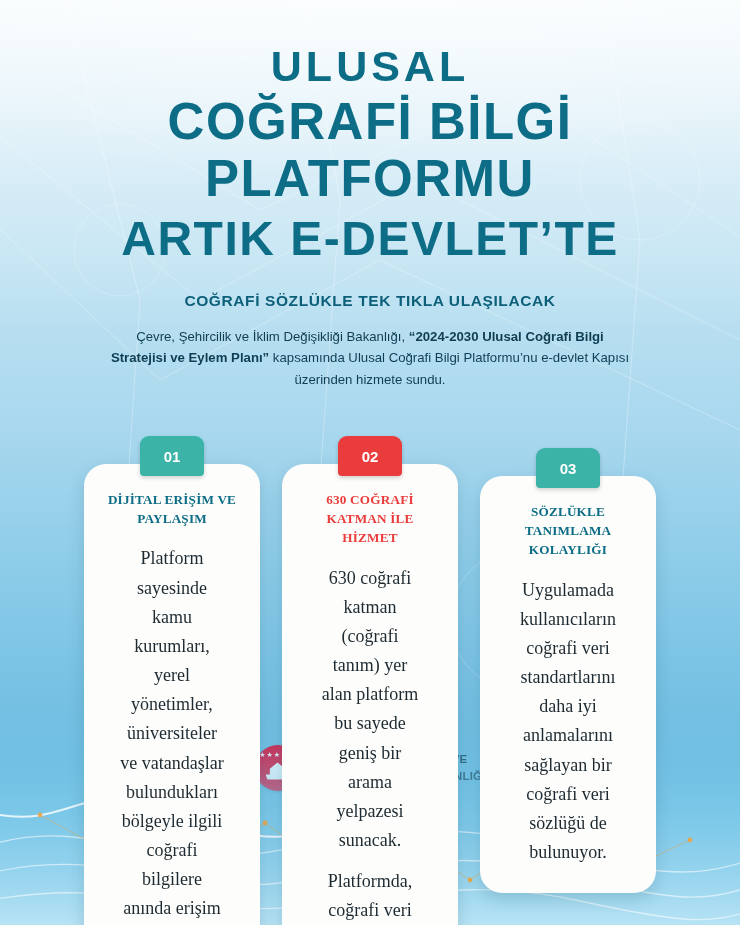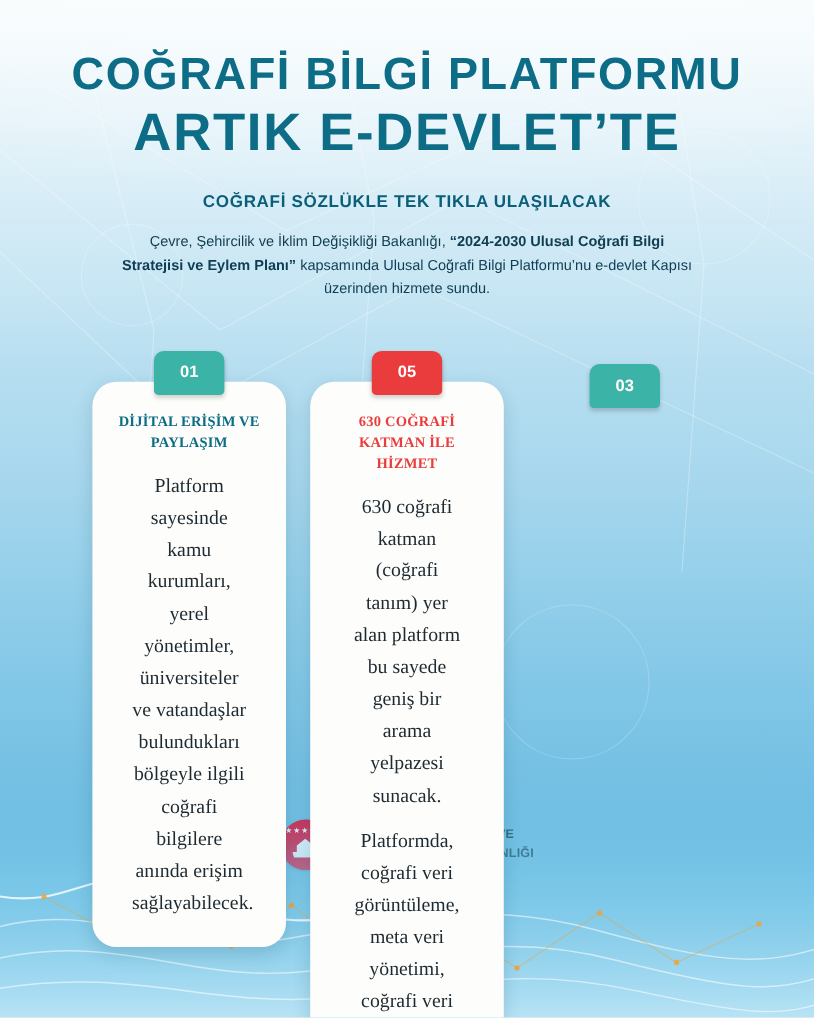--- a/index.html
+++ b/index.html
@@ -46,21 +46,21 @@
     text-align: center;
   }
   .title {
     color: #0d6d86;
     font-weight: 800;
     letter-spacing: 1.2px;
     line-height: 1.13;
     text-transform: uppercase;
   }
   .title .l1 { font-size: 43px; display: block; letter-spacing: 4px; }
-  .title .l2 { font-size: 41px; display: block; letter-spacing: 1.5px; margin-top: 2px; }
+  .title .l2 { font-size: 51px; display: block; letter-spacing: 1.5px; margin-top: 2px; }
   .title .l3 { font-size: 48px; display: block; letter-spacing: 1.5px; margin-top: 4px; }
 
   .subtitle {
     margin-top: 26px;
     color: #0c5f78;
     font-size: 15.5px;
     font-weight: 800;
     letter-spacing: .6px;
   }
 
@@ -199,50 +199,55 @@
         <circle cx="120" cy="250" r="46"></circle>
         <circle cx="640" cy="180" r="60"></circle>
         <circle cx="520" cy="620" r="70"></circle>
       </g>
     </svg>
   </div>
   <div class="topglow"></div>
 
   <div class="header">
     <div class="title">
+      <span class="l1">ULUSAL</span>
       <span class="l2">COĞRAFİ BİLGİ PLATFORMU</span>
       <span class="l3">ARTIK E-DEVLET’TE</span>
     </div>
 
     <div class="subtitle">COĞRAFİ SÖZLÜKLE TEK TIKLA ULAŞILACAK</div>
 
     <p class="lead"><span>Çevre, Şehircilik ve İklim Değişikliği Bakanlığı, </span><b>“2024-2030 Ulusal Coğrafi Bilgi Stratejisi ve Eylem Planı”</b><span> kapsamında Ulusal Coğrafi Bilgi Platformu’nu e-devlet Kapısı üzerinden hizmete sundu.</span></p>
   </div>
 
   <div class="cards">
 
     <div class="card-wrap">
       <div class="badge" style="background:#3bb3a6;">01</div>
       <div class="card">
         <h3 style="color:#0d6d86;">DİJİTAL ERİŞİM VE PAYLAŞIM</h3>
         <p>Platform sayesinde kamu kurumları, yerel yönetimler, üniversiteler ve vatandaşlar bulundukları bölgeyle ilgili coğrafi bilgilere anında erişim sağlayabilecek.</p>
       </div>
     </div>
 
     <div class="card-wrap">
-      <div class="badge" style="background:#ea3c3c;">05</div>
+      <div class="badge" style="background:#ea3c3c;">02</div>
       <div class="card">
         <h3 style="color:#ea3c3c;text-align:center;">630 COĞRAFİ KATMAN İLE HİZMET</h3>
         <p>630 coğrafi katman (coğrafi tanım) yer alan platform bu sayede geniş bir arama yelpazesi sunacak.</p>
         <p>Platformda, coğrafi veri görüntüleme, meta veri yönetimi, coğrafi veri talep ve paylaşım portalı gibi kapsamlı hizmetler yer alıyor.</p>
       </div>
     </div>
 
     <div class="card-wrap">
       <div class="badge" style="background:#3bb3a6;margin-top:12px;">03</div>
+      <div class="card">
+        <h3 style="color:#0d6d86;">SÖZLÜKLE TANIMLAMA KOLAYLIĞI</h3>
+        <p>Uygulamada kullanıcıların coğrafi veri standartlarını daha iyi anlamalarını sağlayan bir coğrafi veri sözlüğü de bulunuyor.</p>
+      </div>
     </div>
 
   </div>
 
   <div class="footer">
     <div class="seal">
       <div class="stars">★★★★★</div>
       <div class="emblem"></div>
     </div>
     <div class="ministry">

